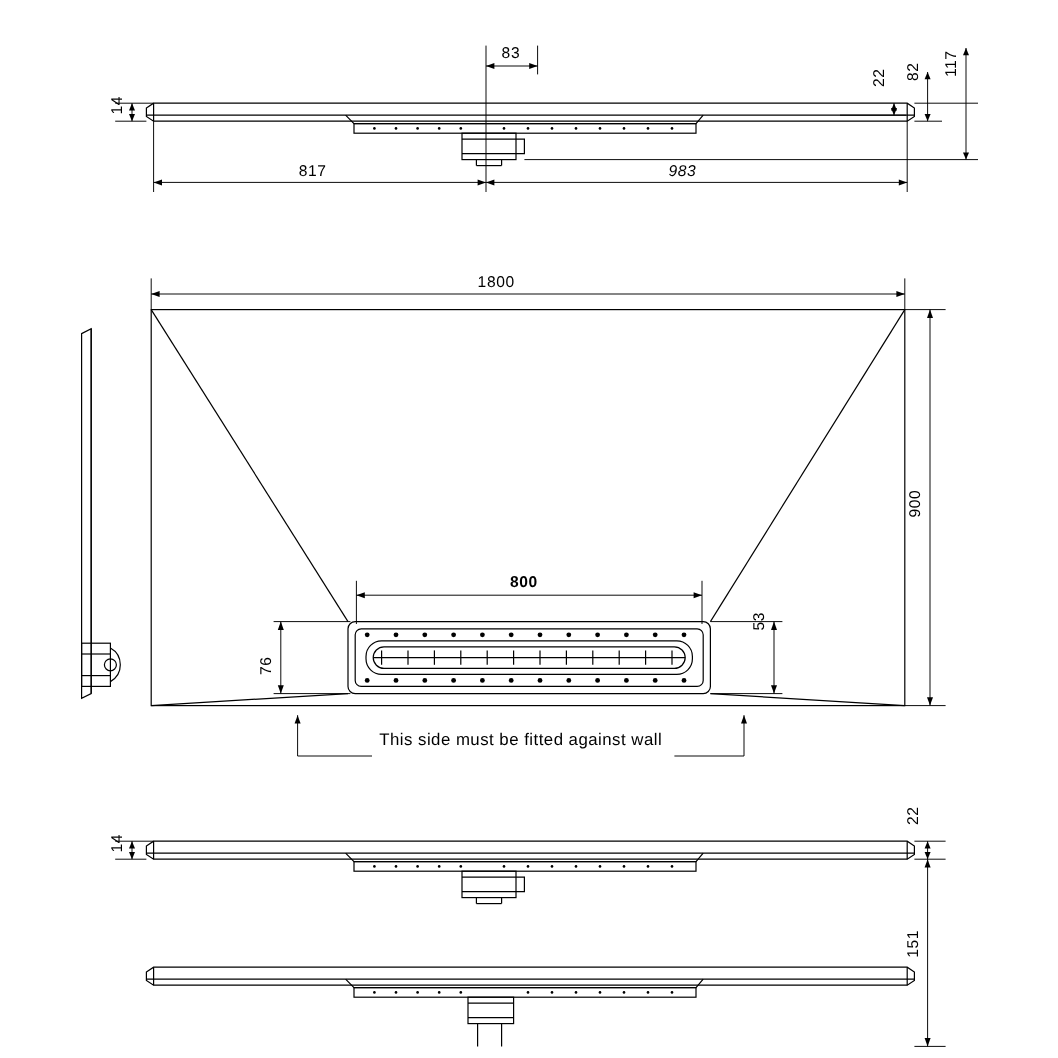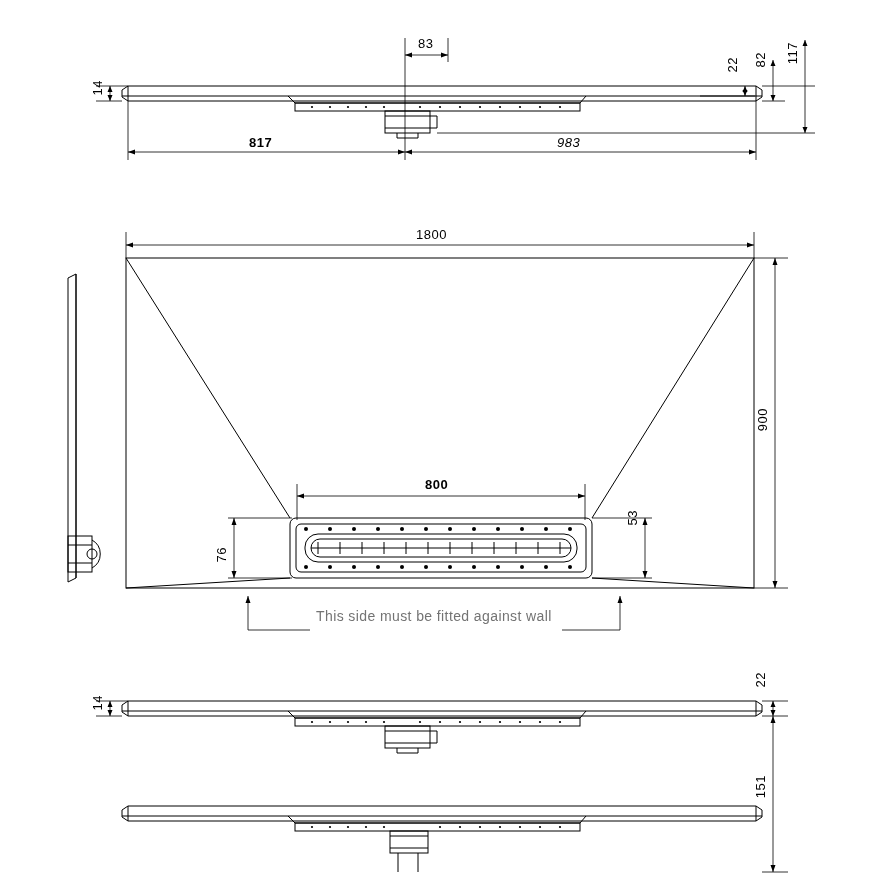--- a/index.html
+++ b/index.html
@@ -19,21 +19,21 @@
     white-space:nowrap;
     letter-spacing:0.5px;
   }
   .dim-label.vert{
     transform-origin:left top;
   }
   .note-label{
     position:absolute;
     font-family:"Liberation Sans", sans-serif;
     font-size:14px;
-    color:#737373;
+    color:#000000;
     white-space:nowrap;
     letter-spacing:0.4px;
   }
 </style>
 </head>
 <body>
 
 <div id="sheet">
 
   <svg width="882" height="882" viewBox="0 0 882 882">
@@ -308,25 +308,25 @@
   <div class="dim-label vert" style="left:105px; top:80px; transform:rotate(-90deg) translate(-100%,-100%);">14</div>
 
   <div class="dim-label" style="left:418px; top:36px;">83</div>
 
   <div class="dim-label vert" style="left:740px; top:57px; transform:rotate(-90deg) translate(-100%,-100%);">22</div>
 
   <div class="dim-label vert" style="left:768px; top:52px; transform:rotate(-90deg) translate(-100%,-100%);">82</div>
 
   <div class="dim-label vert" style="left:800px; top:42px; transform:rotate(-90deg) translate(-100%,-100%);">117</div>
 
-  <div class="dim-label" style="left:249px; top:135px;font-weight:bold;">817</div>
+  <div class="dim-label" style="left:249px; top:135px;">817</div>
 
   <div class="dim-label" style="left:557px; top:135px;font-style:italic;">983</div>
 
-  <div class="dim-label" style="left:416px; top:227px;">1800</div>
+  <div class="dim-label" style="left:398px; top:227px;">1800</div>
 
   <div class="dim-label vert" style="left:770px; top:408px; transform:rotate(-90deg) translate(-100%,-100%);">900</div>
 
   <div class="dim-label" style="left:425px; top:477px;font-weight:bold;">800</div>
 
   <div class="dim-label vert" style="left:229px; top:547px; transform:rotate(-90deg) translate(-100%,-100%);">76</div>
 
   <div class="dim-label vert" style="left:640px; top:510px; transform:rotate(-90deg) translate(-100%,-100%);">53</div>
 
   <div class="note-label" style="left:316px; top:608px;">This side must be fitted against wall</div>

